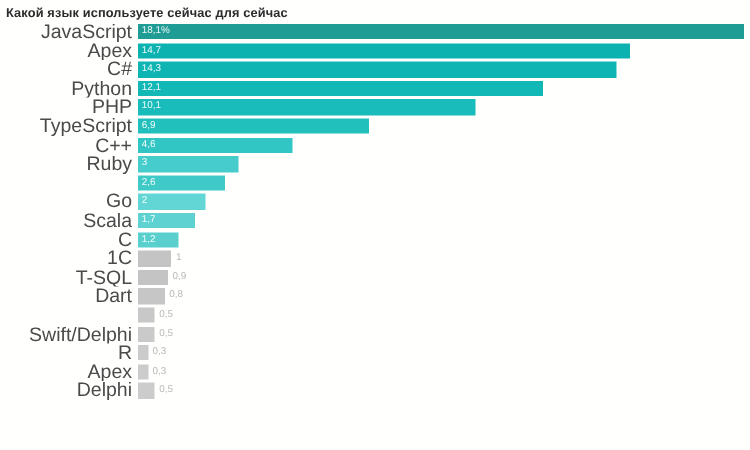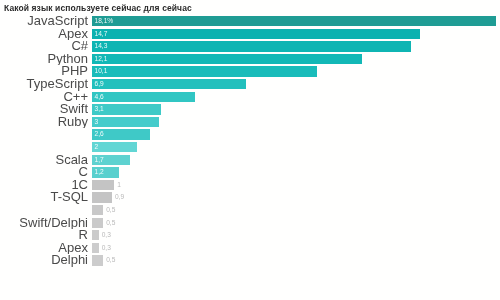--- a/index.html
+++ b/index.html
@@ -156,40 +156,34 @@
         </div>
       </div>
       <div class="row">
         <div class="cat-label">C++</div>
         <div class="bar-area">
           <div class="bar" style="width: 102.674px; background: rgb(49, 198, 195);"></div>
           <div class="val-inside">4,6</div>
         </div>
       </div>
       <div class="row">
-        <div class="cat-label">Swift</div>
-        <div class="bar-area">
-          <div class="bar" style="width: 69.1934px; background: rgb(62, 202, 199);"></div>
-          <div class="val-inside">3,1</div>
-        </div>
-      </div>
-      <div class="row">
         <div class="cat-label">Ruby</div>
         <div class="bar-area">
           <div class="bar" style="width: 66.9613px; background: rgb(69, 204, 203);"></div>
           <div class="val-inside">3</div>
         </div>
       </div>
       <div class="row">
         <div class="bar-area">
           <div class="bar" style="width: 58.0331px; background: rgb(63, 201, 199);"></div>
           <div class="val-inside">2,6</div>
         </div>
       </div>
       <div class="row">
+        <div class="cat-label">Go</div>
         <div class="bar-area">
           <div class="bar" style="width: 44.6409px; background: rgb(98, 214, 212);"></div>
           <div class="val-inside">2</div>
         </div>
       </div>
       <div class="row">
         <div class="cat-label">Scala</div>
         <div class="bar-area">
           <div class="bar" style="width: 37.9448px; background: rgb(94, 210, 208);"></div>
           <div class="val-inside">1,7</div>
@@ -210,20 +204,27 @@
         </div>
       </div>
       <div class="row">
         <div class="cat-label">T-SQL</div>
         <div class="bar-area">
           <div class="bar" style="width: 20.0884px; background: rgb(196, 196, 196);"></div>
           <div class="val-outside" style="left: 23.0884px;">0,9</div>
         </div>
       </div>
       <div class="row">
+        <div class="cat-label">Dart</div>
+        <div class="bar-area">
+          <div class="bar" style="width: 17.8564px; background: rgb(198, 198, 198);"></div>
+          <div class="val-outside" style="left: 20.8564px;">0,8</div>
+        </div>
+      </div>
+      <div class="row">
         <div class="bar-area">
           <div class="bar" style="width: 11.1602px; background: rgb(200, 200, 200);"></div>
           <div class="val-outside" style="left: 14.1602px;">0,5</div>
         </div>
       </div>
       <div class="row">
         <div class="cat-label">Swift/Delphi</div>
         <div class="bar-area">
           <div class="bar" style="width: 11.1602px; background: rgb(202, 202, 202);"></div>
           <div class="val-outside" style="left: 14.1602px;">0,5</div>

